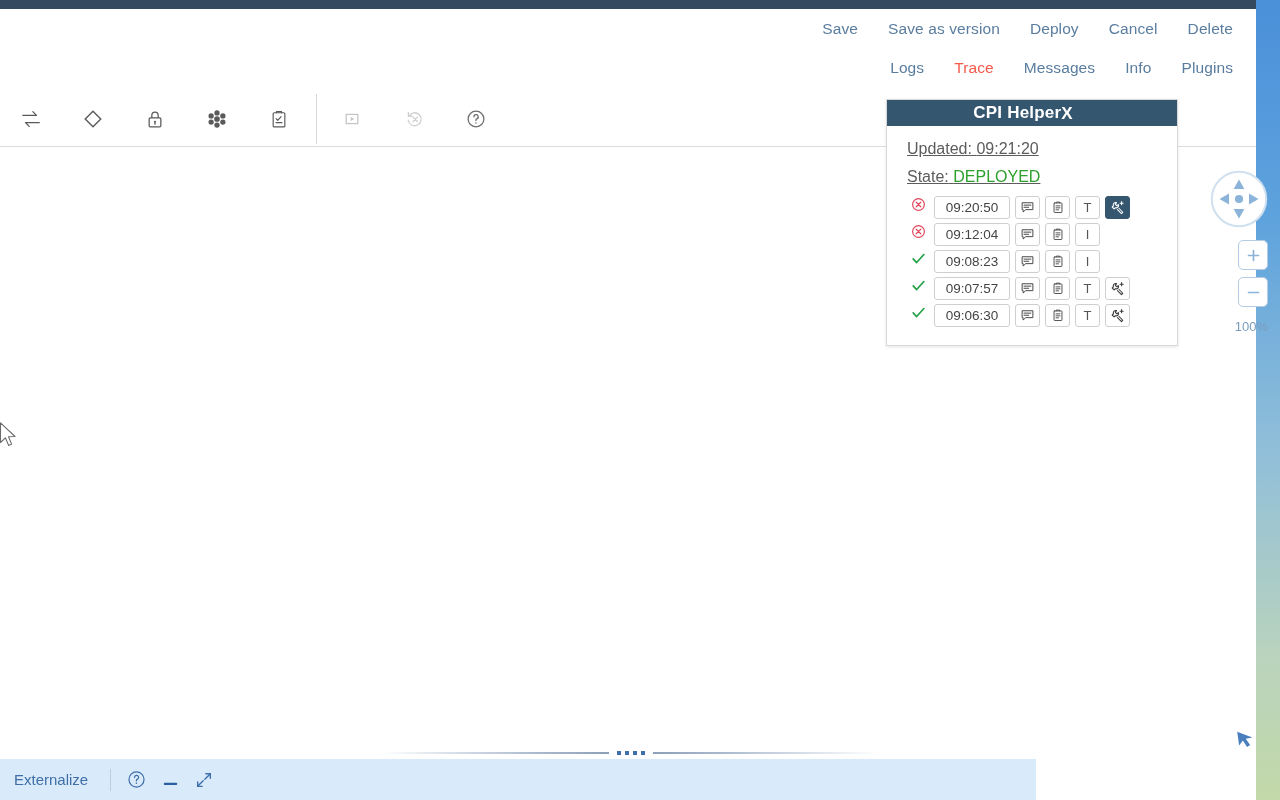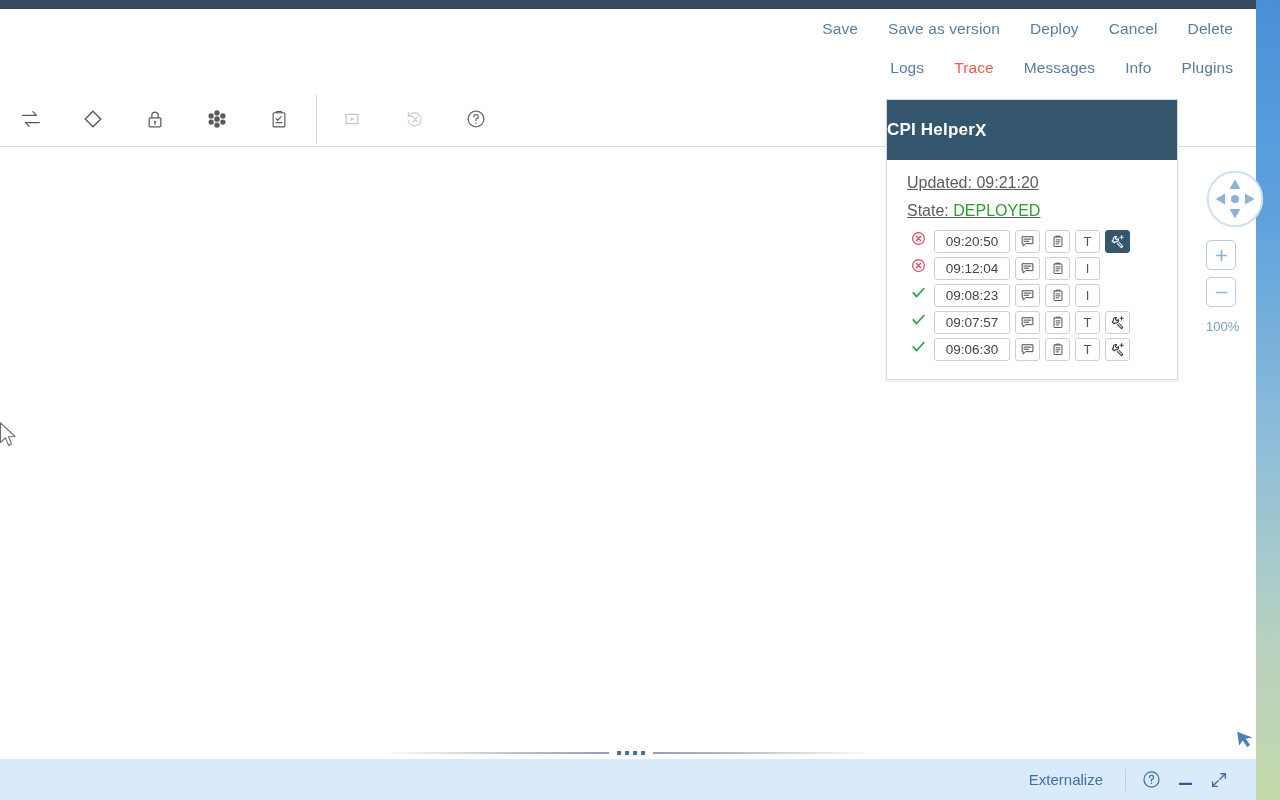--- a/index.html
+++ b/index.html
@@ -95,42 +95,42 @@
   }
   .node-hdr .lbl { font-size: 13.5px; color: #333; }
   .node-body { height: 134px; background: #fdfdfd; }
 
   
   .mouse-cursor { position: absolute; left: 0px; top: 275px; }
 
   
   .viewctrl {
     position: absolute; right: 12px; top: 170px;
-    width: 62px; display: flex; flex-direction: column; align-items: flex-start;
+    width: 62px; display: flex; flex-direction: column; align-items: flex-end;
     z-index: 6;
   }
   .pan-pad { width: 58px; height: 58px; cursor: pointer; }
   .zbtn {
     width: 30px; height: 30px; margin-top: 7px;
     border: 1px solid #b4cde5; border-radius: 5px; background: #fff;
     display: flex; align-items: center; justify-content: center; cursor: pointer;
   }
   .zbtn:first-of-type { margin-top: 12px; }
   .zlabel { margin-top: 12px; font-size: 13px; color: #7a9cbd; }
 
   
   .cpi-panel {
     position: absolute; left: 886px; top: 99px;
     width: 292px; background: #ffffff;
     border: 1px solid #d9d9d9; z-index: 20;
     box-shadow: 0 1px 3px rgba(0,0,0,.10);
   }
   .cpi-head {
-    height: 60px; background: #35566f; display: flex; align-items: center;
-    justify-content: flex-start; padding: 0 18px 0 0;
+    height: 26px; background: #35566f; display: flex; align-items: center;
+    justify-content: center; padding: 0 18px 0 0;
   }
   .cpi-title { color: #fff; font-size: 17px; font-weight: bold; letter-spacing:.2px; }
   .cpi-close {
     color: #fff; font-size: 17px; font-weight: bold; cursor: pointer;
     background: none; border: none; font-family: "Liberation Sans", sans-serif;
     line-height: 1;
   }
   .cpi-body { padding: 14px 0 14px 20px; }
   .cpi-line { font-size: 16px; color: #5c5c5c; margin-bottom: 10px; text-decoration: underline; }
   .cpi-line .val-ok { color: #2ca02c; }
@@ -171,23 +171,23 @@
     width: 225px; background: linear-gradient(to left, rgba(200,215,235,0) 0%, #aab8cc 70%, #8da0bb 100%);
   }
   .split-dots { display: flex; gap: 4px; margin: 0 8px; }
   .split-dots i { width: 4px; height: 4px; background: #3f6ea8; display:block; }
 
   
   .collapse-arrow { position: absolute; right: 24px; top: 728px; z-index: 8; cursor: pointer; }
 
   
   .statusbar {
-    position: absolute; left: 0; top: 759px; width: 1256px; height: 41px;
+    position: absolute; left: 0; top: 759px; width: 1036px; height: 41px;
     background: #d9ebfa; z-index: 7;
-    display: flex; align-items: center; justify-content: flex-end;
+    display: flex; align-items: center; justify-content: flex-start;
     padding-right: 20px; gap: 0;
   }
   .status-link {
     font-size: 15px; color: #3f6ea8; cursor: pointer;
     background: none; border: none; font-family: "Liberation Sans", sans-serif;
     padding: 0 14px;
   }
   .status-divider { width: 1px; height: 22px; background: #b9cfe3; margin: 0 8px; }
   .status-icon {
     width: 34px; height: 30px; display: flex; align-items: center; justify-content: center;

